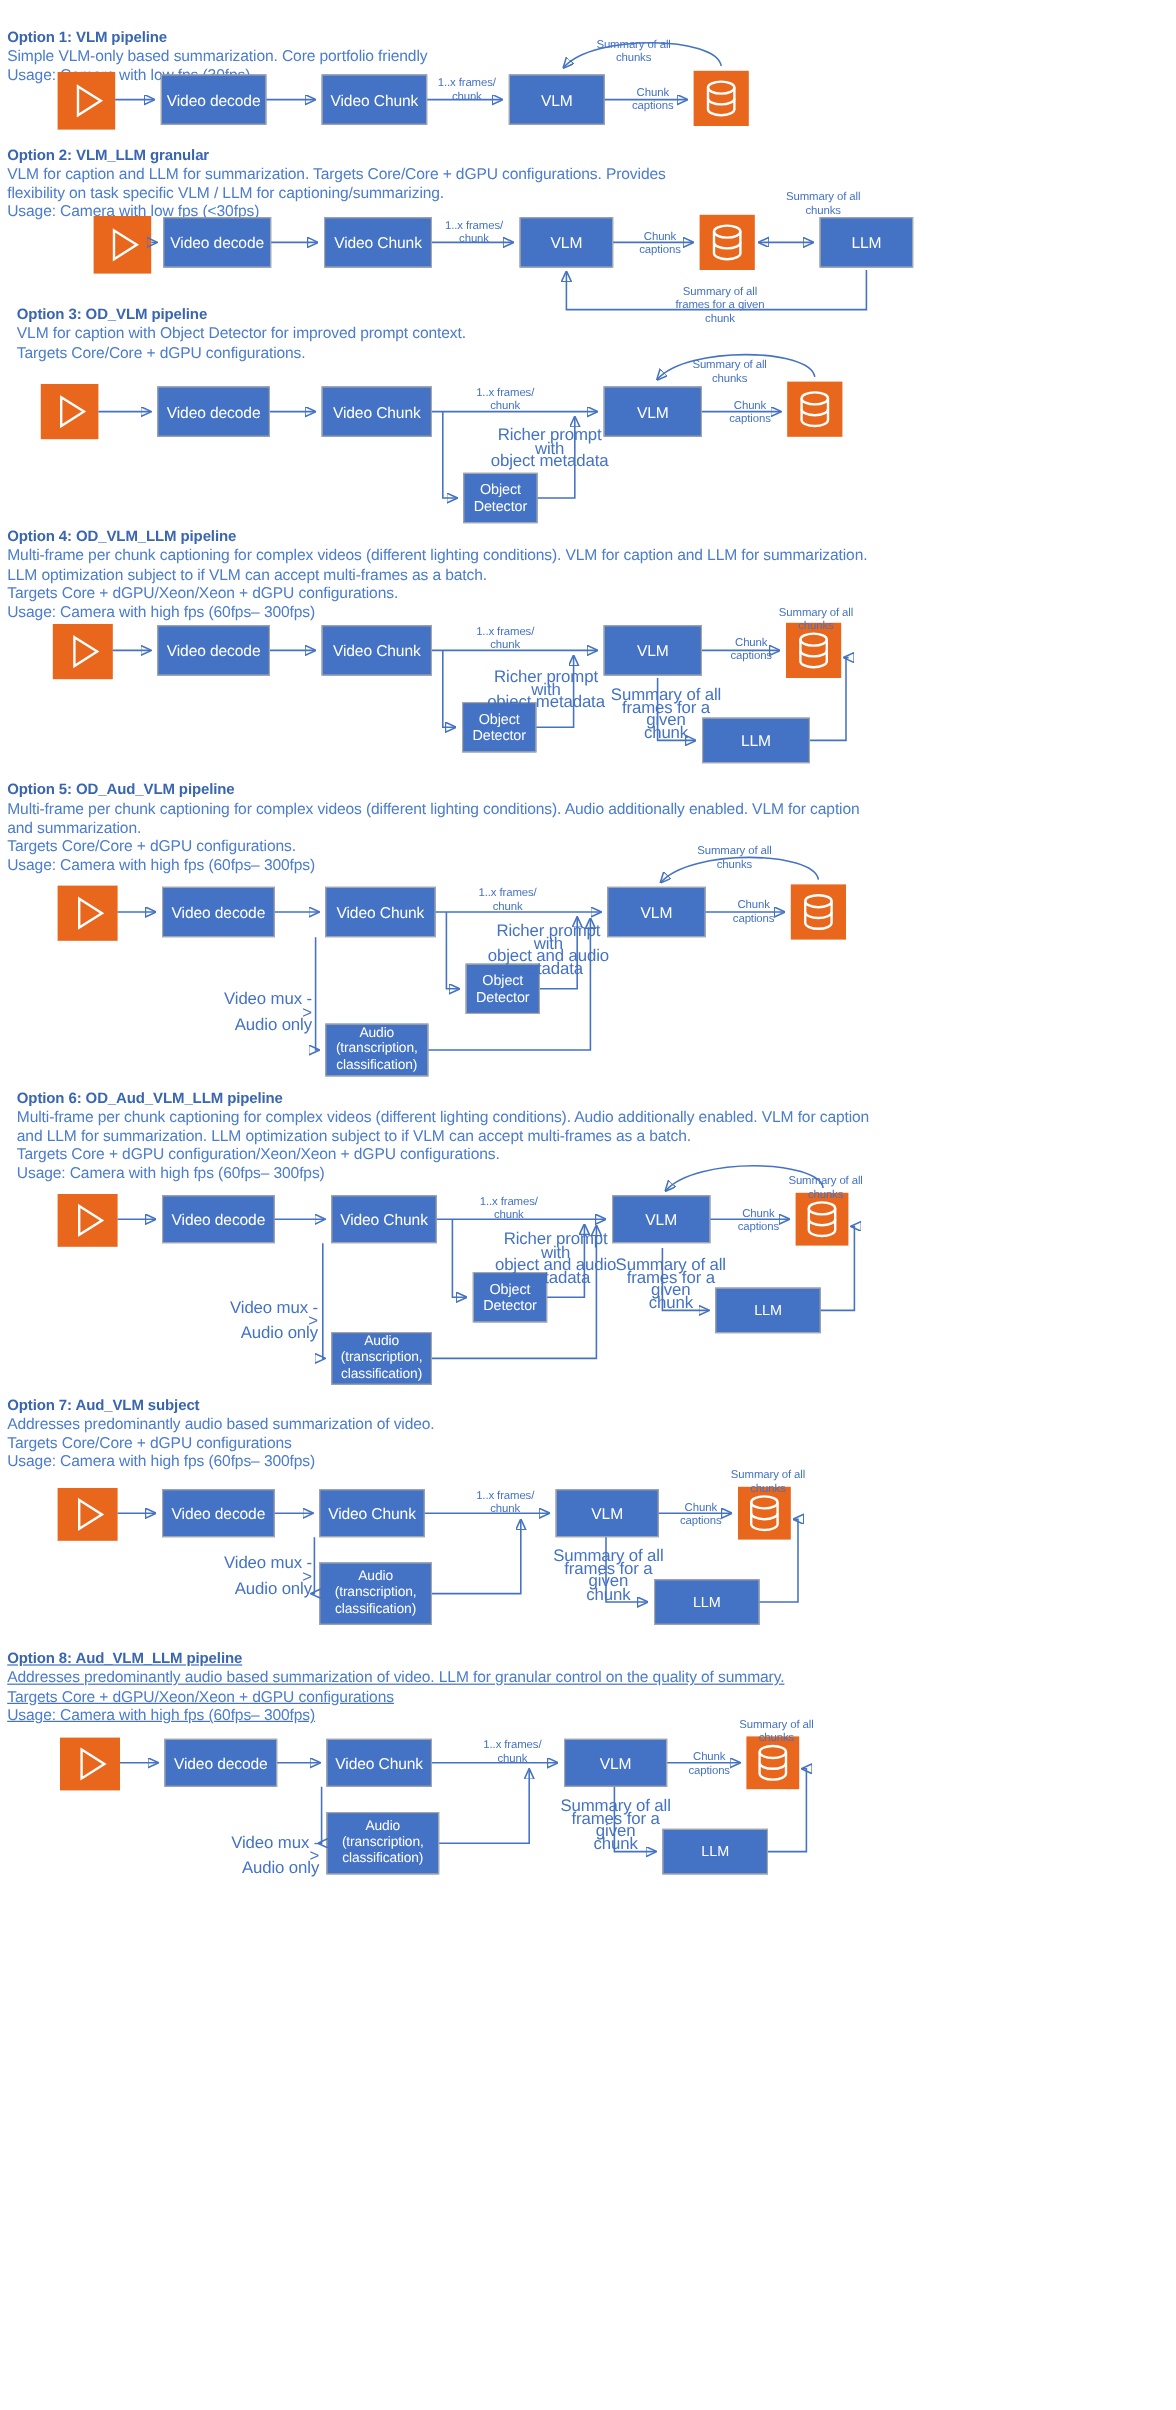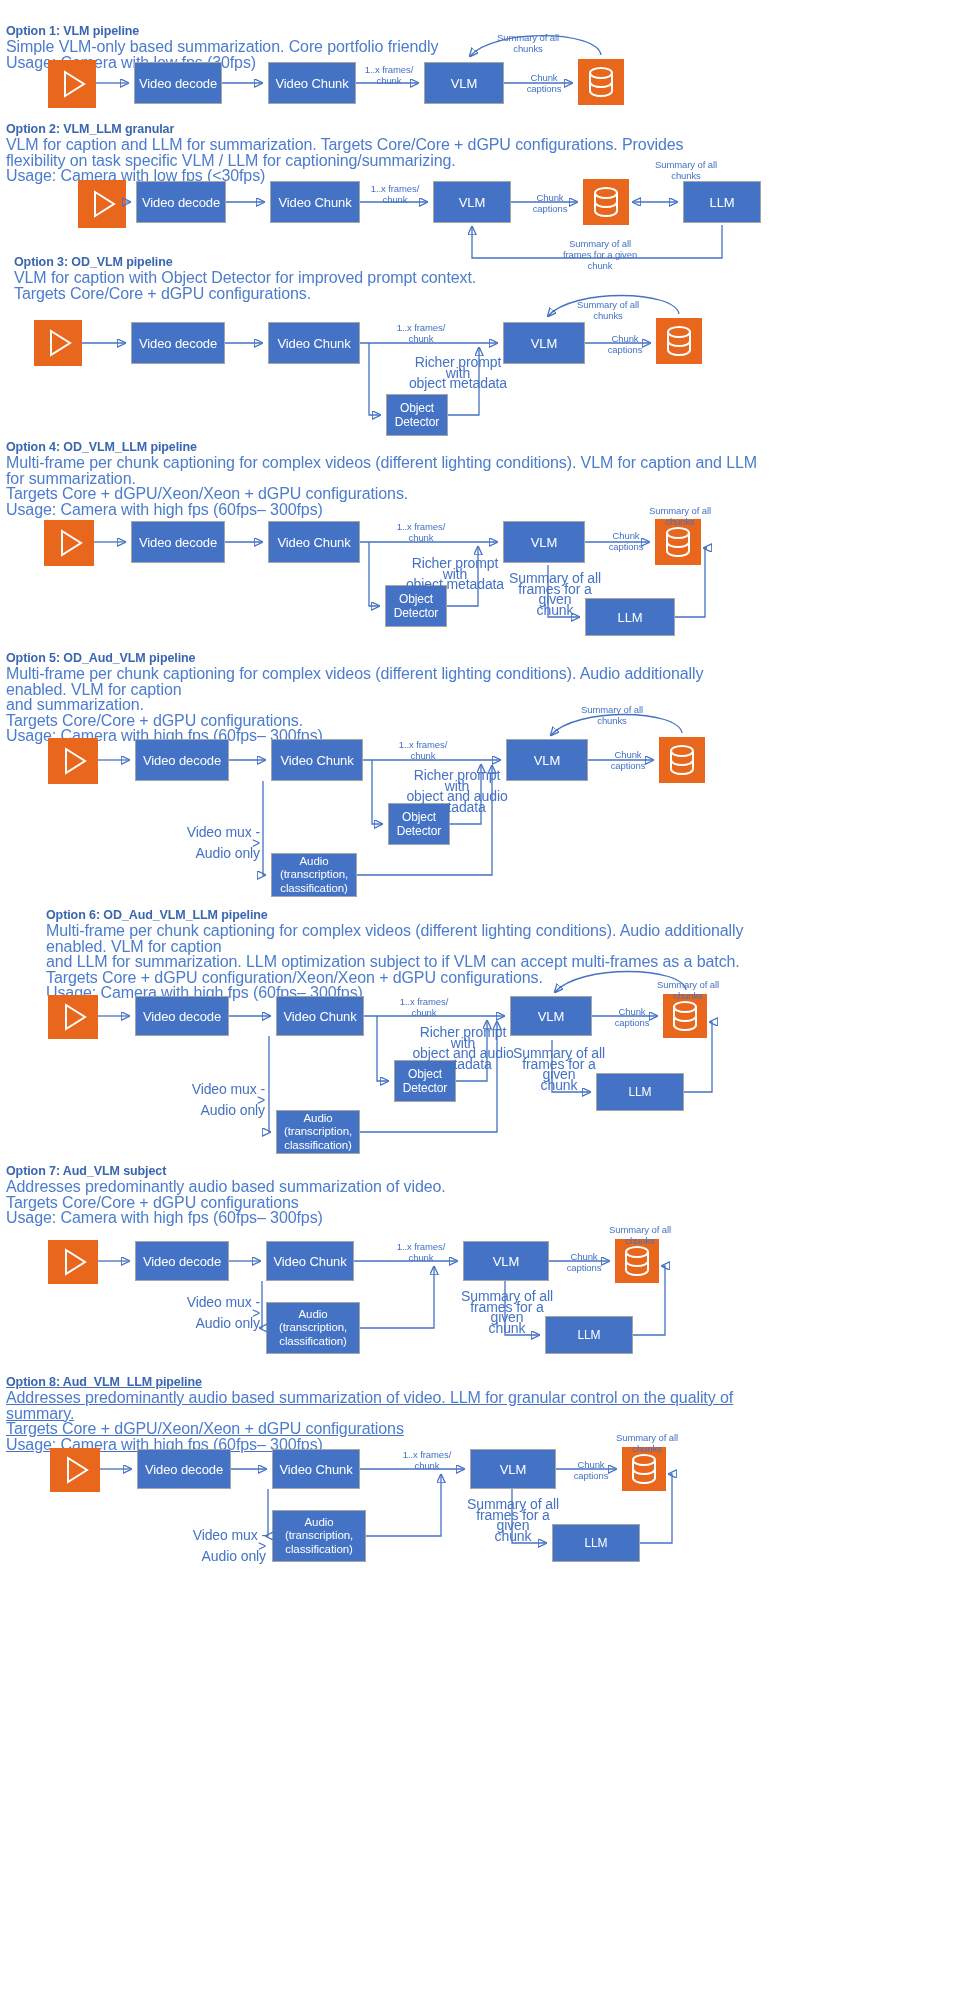--- a/index.html
+++ b/index.html
@@ -6,21 +6,21 @@
   html, body { margin:0; padding:0; }
   body {
     width: 980px; height: 2008px;
     background: #ffffff;
     font-family: "Liberation Sans", sans-serif;
     color: #4472c4;
     position: relative;
     overflow: hidden;
   }
   .hdr { font-weight: bold; font-size: 12.5px; color: #3a66b0; line-height: 15px; letter-spacing: -0.1px;}
-  .sub { font-size: 16px; color: #4b7ccd; line-height: 15.5px; letter-spacing: -0.1px;}
+  .sub { font-size: 13px; color: #4b7ccd; line-height: 15.5px; letter-spacing: -0.1px;}
   .txtblock { position:absolute; }
 
   
   .box {
     position: absolute;
     background: #4472c4;
     border: 1px solid #a6a6a6;
     color: #ffffff;
     display: flex; align-items: center; justify-content: center;
     text-align: center;
@@ -222,20 +222,21 @@
   <line x1="360" y1="343" x2="497" y2="343" stroke-width="1.3" marker-end="url(#ah)"></line>
   <line x1="585" y1="343" x2="650" y2="343" stroke-width="1.3" marker-end="url(#ah)"></line>
   <polyline points="369,343 369,415 380,415" stroke-width="1.3" marker-end="url(#ah)"></polyline>
   <polyline points="448,415 479,415 479,348" stroke-width="1.3" marker-end="url(#ah)"></polyline>
   <path d="M679,314 C675,290 573,288 548,316" stroke-width="1.3" marker-end="url(#ah)"></path>
 </svg>
 
 <div class="txtblock" style="left:6px; top:440px; width:760px;">
   <div class="hdr">Option 4: OD_VLM_LLM pipeline</div>
   <div class="sub">Multi-frame per chunk captioning for complex videos (different lighting conditions). VLM for caption and LLM for summarization.</div>
+  <div class="sub">LLM optimization subject to if VLM can accept multi-frames as a batch.</div>
   <div class="sub">Targets Core + dGPU/Xeon/Xeon + dGPU configurations.</div>
   <div class="sub">Usage: Camera with high fps (60fps– 300fps)</div>
 </div>
 
 <div class="play" style="left:44px; top:520px; width:50px; height:46px;">
   <svg width="34" height="34" viewBox="0 0 34 34">
       <polygon points="10,5 29,17 10,29" fill="none" stroke="#ffffff" stroke-width="2"></polygon>
     </svg>
 </div>
 <div class="box" style="left:131px; top:521px; width:94px; height:42px;">
@@ -358,21 +359,21 @@
   <line x1="229" y1="760" x2="265" y2="760" stroke-width="1.3" marker-end="url(#ah)"></line>
   <line x1="363" y1="760" x2="500" y2="760" stroke-width="1.3" marker-end="url(#ah)"></line>
   <line x1="588" y1="760" x2="653" y2="760" stroke-width="1.3" marker-end="url(#ah)"></line>
   <polyline points="372,760 372,824 382,824" stroke-width="1.3" marker-end="url(#ah)"></polyline>
   <polyline points="450,824 481,824 481,765" stroke-width="1.3" marker-end="url(#ah)"></polyline>
   <polyline points="263,781 263,875 265,875" stroke-width="1.3" marker-end="url(#ah)"></polyline>
   <polyline points="357,875 492,875 492,766" stroke-width="1.3" marker-end="url(#ah)"></polyline>
   <path d="M682,733 C678,709 576,707 551,735" stroke-width="1.3" marker-end="url(#ah)"></path>
 </svg>
 
-<div class="txtblock" style="left:14px; top:908px; width:760px;margin-left:32px;">
+<div class="txtblock" style="left:14px; top:908px; width:760px;">
   <div class="hdr">Option 6: OD_Aud_VLM_LLM pipeline</div>
   <div class="sub">Multi-frame per chunk captioning for complex videos (different lighting conditions). Audio additionally enabled. VLM for caption</div>
   <div class="sub">and LLM for summarization. LLM optimization subject to if VLM can accept multi-frames as a batch.</div>
   <div class="sub">Targets Core + dGPU configuration/Xeon/Xeon + dGPU configurations.</div>
   <div class="sub">Usage: Camera with high fps (60fps– 300fps)</div>
 </div>
 
 <div class="play" style="left:48px; top:995px; width:50px; height:44px;">
   <svg width="34" height="34" viewBox="0 0 34 34">
       <polygon points="10,5 29,17 10,29" fill="none" stroke="#ffffff" stroke-width="2"></polygon>

